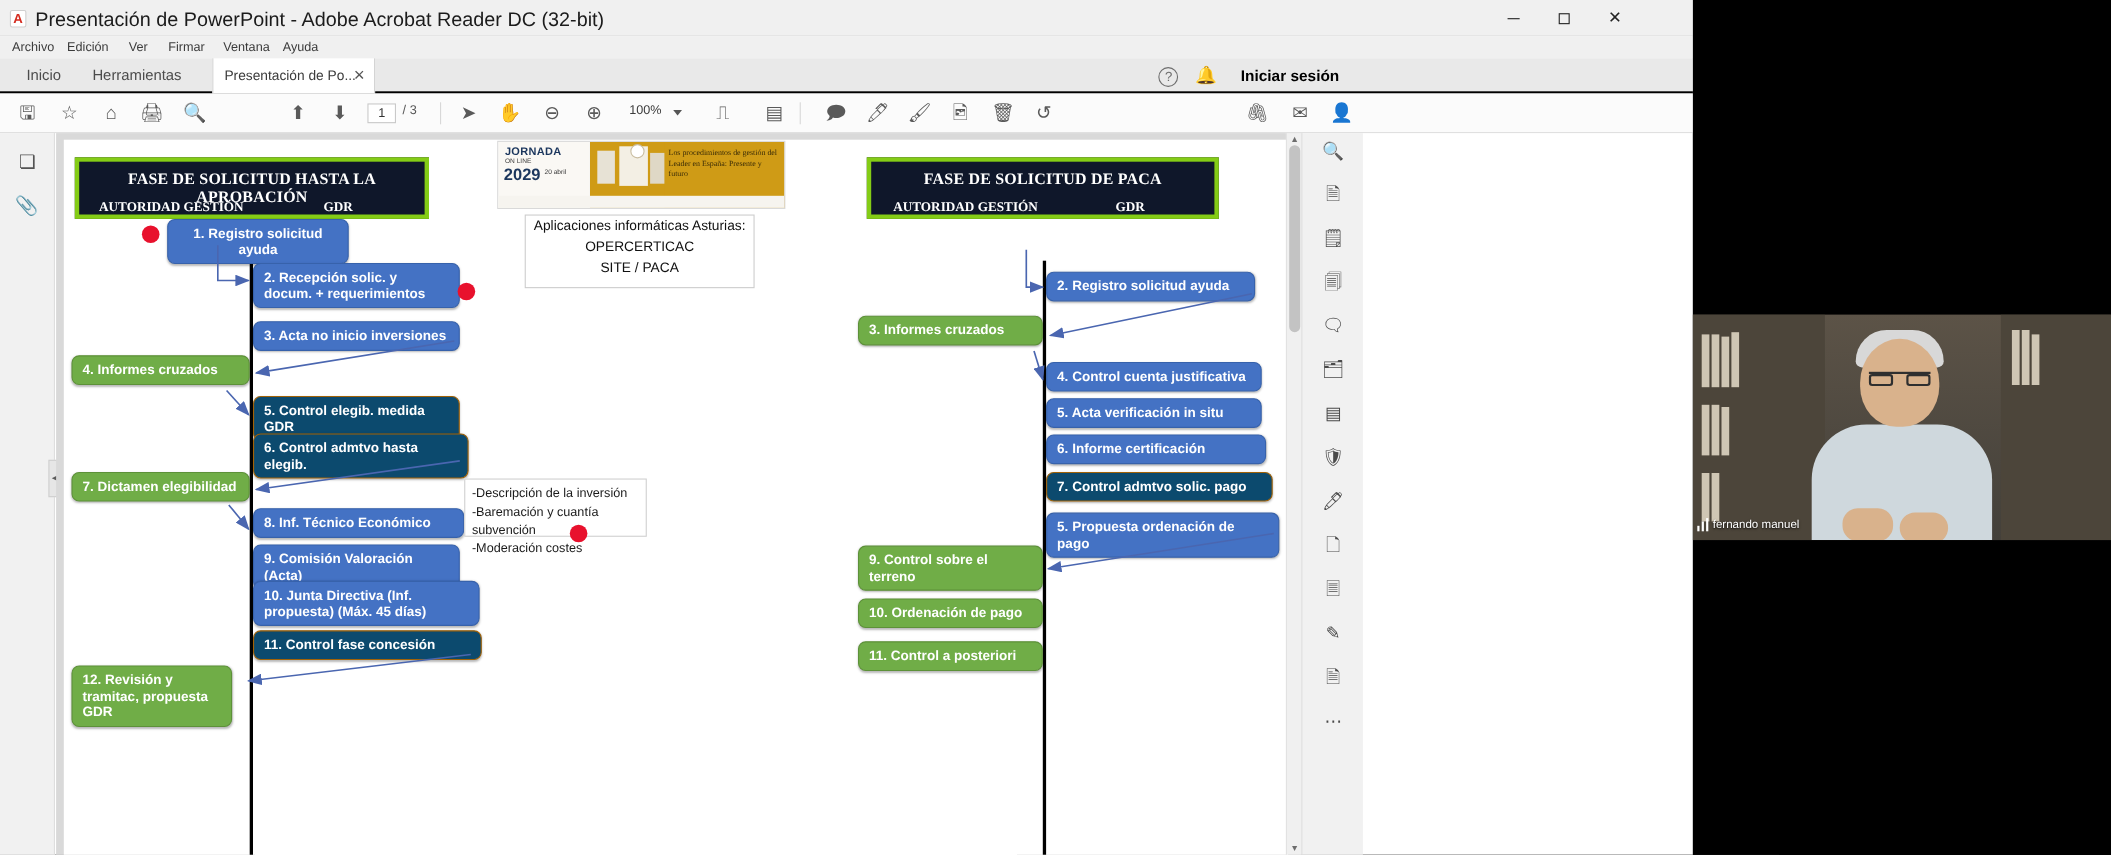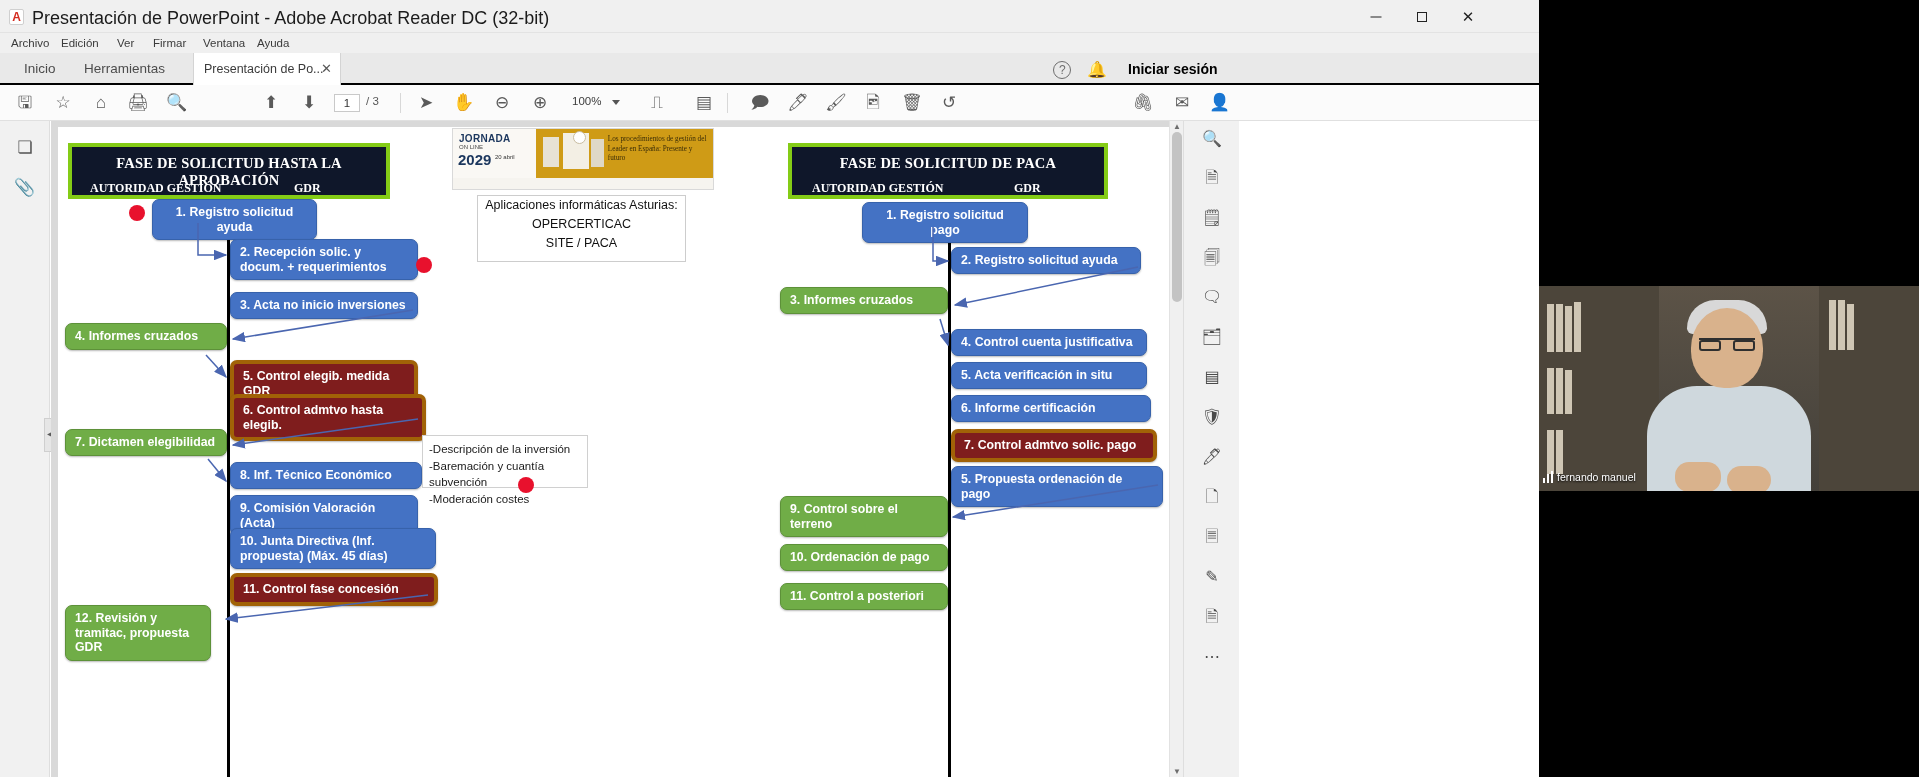--- a/index.html
+++ b/index.html
@@ -95,21 +95,21 @@
   .phase-hdr { position:absolute; background:#0f172a; border:4px solid #84cc16; color:#fff;font-family:Liberation Serif, serif; }
   .phase-title { position:absolute; left:0; right:0; top:8px; text-align:center;
     font-size:14.5px; font-weight:bold; letter-spacing:.2px; }
   .phase-col { position:absolute; top:34px; font-size:12px; font-weight:bold; }
 
   .lane { position:absolute; width:3px; background:#000; }
 
   .node { position:absolute; border-radius:7px; color:#fff; font-size:12.3px; font-weight:bold;
     padding:5px 9px; line-height:1.18; box-shadow:0 1px 2px rgba(0,0,0,.28); }
   .n-blue  { background:#4472c4; border:1px solid #3762ab; }
-  .n-cyan  { background:#7f1d1d; border:4px solid #a16207; }
+  .n-cyan  { background:#0c4a6e; border:1px solid #a16207; }
   .n-green { background:#70ad47; border:1px solid #5d9139; }
   .node.center { text-align:center; }
 
   .dot { position:absolute; width:16px; height:16px; border-radius:50%; background:#e8112d; }
 
   .notebox { position:absolute; background:#fff; border:1px solid #d0d0d0; }
   .notebox .ln { font-size:11.5px; color:#1a1a1a; line-height:1.45; }
 
   #apps-box { position:absolute; left:419px; top:68px; width:209px; height:67px;
     background:#fff; border:1px solid #cdcdcd; }
@@ -313,21 +313,20 @@
       <div class="dot" style="left:460px; top:350px;"></div>
 
       <div class="phase-hdr" style="left:730px; top:16px; width:320px; height:56px;">
         <div class="phase-title">FASE DE SOLICITUD DE PACA</div>
         <div class="phase-col" style="left:20px;">AUTORIDAD GESTIÓN</div>
         <div class="phase-col" style="left:222px;">GDR</div>
       </div>
 
       <div class="lane" style="left:890px; top:110px; height:560px;"></div>
 
-      <div class="node n-blue center" style="left:804px; top:75px; width:166px;">1. Registro solicitud pago</div>
 
       <div class="node n-blue" style="left:893px; top:120px; width:190px;">2. Registro solicitud ayuda</div>
 
       <div class="node n-green" style="left:722px; top:160px; width:168px;">3. Informes cruzados</div>
 
       <div class="node n-blue" style="left:893px; top:202px; width:196px;">4. Control cuenta justificativa</div>
 
       <div class="node n-blue" style="left:893px; top:235px; width:196px;">5. Acta verificación in situ</div>
 
       <div class="node n-blue" style="left:893px; top:268px; width:200px;">6. Informe certificación</div>

